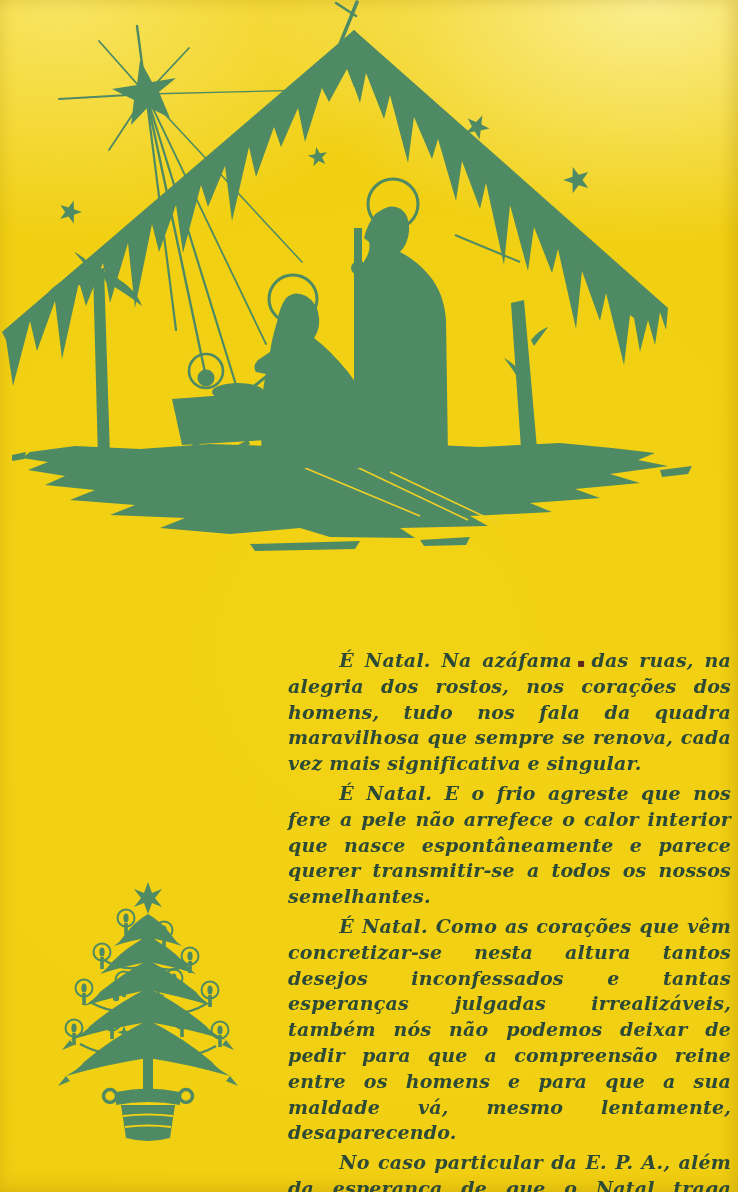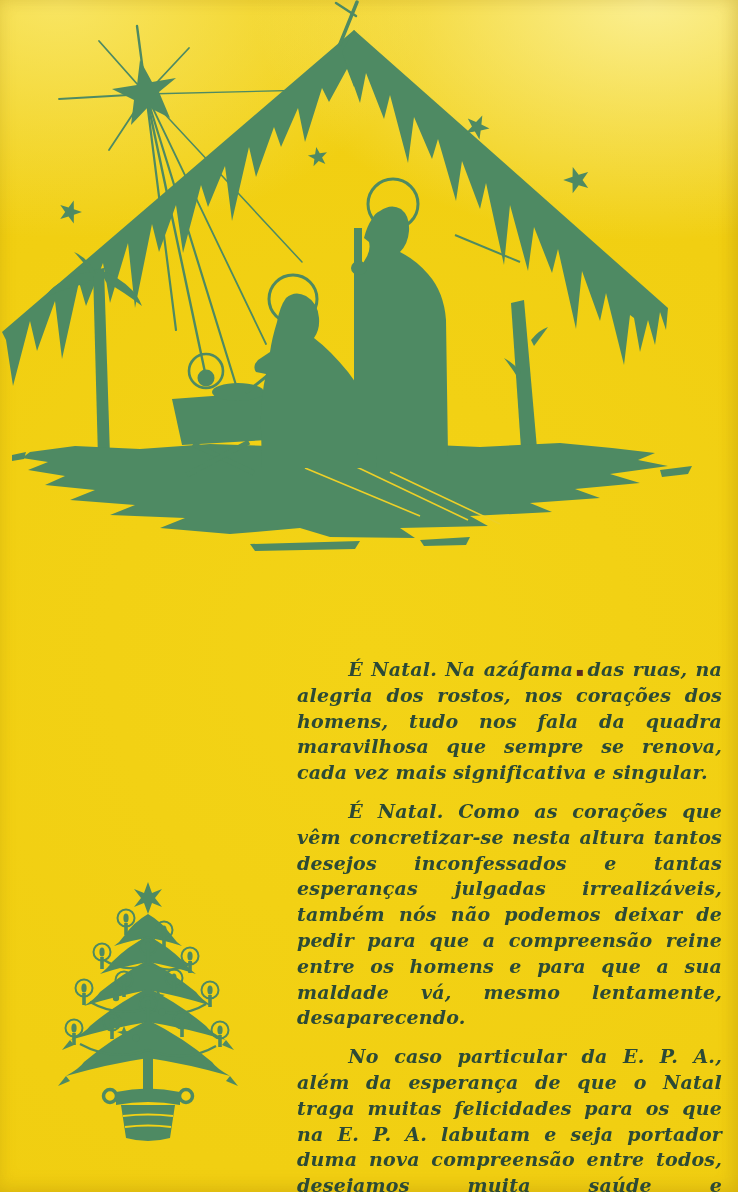--- a/index.html
+++ b/index.html
@@ -13,21 +13,21 @@
         box-shadow:inset -5px 0 16px rgba(150,110,0,.18), inset 0 -6px 18px rgba(150,110,0,.12);}
   svg{position:absolute;display:block;}
   #nativity{left:0;top:0;}
   #tree{left:58px;top:880px;}
   .ink{fill:#4e8a63;}
   .ink-stroke{stroke:#4e8a63;fill:none;}
   #greeting{position:absolute;left:284px;top:644px;width:451px;
             color:#2c4a36;text-align:justify;
             font-style:italic;font-weight:700;font-size:19px;line-height:25.8px;
             letter-spacing:.2px;}
-  #greeting p{margin:13px;text-indent:2.7em;}
+  #greeting p{margin:4px;text-indent:2.7em;}
   .mark{color:#5d2c1c;font-style:normal;font-size:12px;line-height:1;
         margin:0 2px 0 1px;vertical-align:baseline;}
 </style>
 </head>
 <body>
 
 <main id="card">
 
   <svg id="nativity" width="738" height="560" viewBox="0 0 738 560">
     <defs>
@@ -258,17 +258,18 @@
       <circle cx="128" cy="216" r="6.5" class="ink-stroke" stroke-width="3.5"></circle>
       <path class="ink" d="M58,212 Q90,205 122,212 L122,225 Q90,219 58,225 Z"></path>
       <path class="ink" d="M63,225 L117,225 L112,258 Q90,264 68,258 Z"></path>
       <path d="M65,236 Q90,233 115,236" stroke="#f2d115" stroke-width="2.2" fill="none"></path>
       <path d="M67,247 Q90,244 113,247" stroke="#f2d115" stroke-width="2.2" fill="none"></path>
     </g>
   </svg>
 
   <section id="greeting">
     <p><span>É Natal. Na azáfama</span><span class="mark">▪</span><span>das ruas, na alegria dos rostos, nos corações dos homens, tudo nos fala da quadra maravilhosa que sempre se renova, cada vez mais significativa e singular.</span></p>
+    <p><span>É Natal. E o frio agreste que nos fere a pele não arrefece o calor interior que nasce espontâneamente e parece querer transmitir-se a todos os nossos semelhantes.</span></p>
     <p><span>É Natal. Como as corações que vêm concretizar-se nesta altura tantos desejos inconfessados e tantas esperanças julgadas irrealizáveis, também nós não podemos deixar de pedir para que a compreensão reine entre os homens e para que a sua maldade vá, mesmo lentamente, desaparecendo.</span></p>
     <p><span>No caso particular da E. P. A., além da esperança de que o Natal traga muitas felicidades para os que na E. P. A. labutam e seja portador duma nova compreensão entre todos, desejamos muita saúde e prosperidades aos seus Ex.</span></p>
   </section>
 
 </main>
 
 </body></html>

